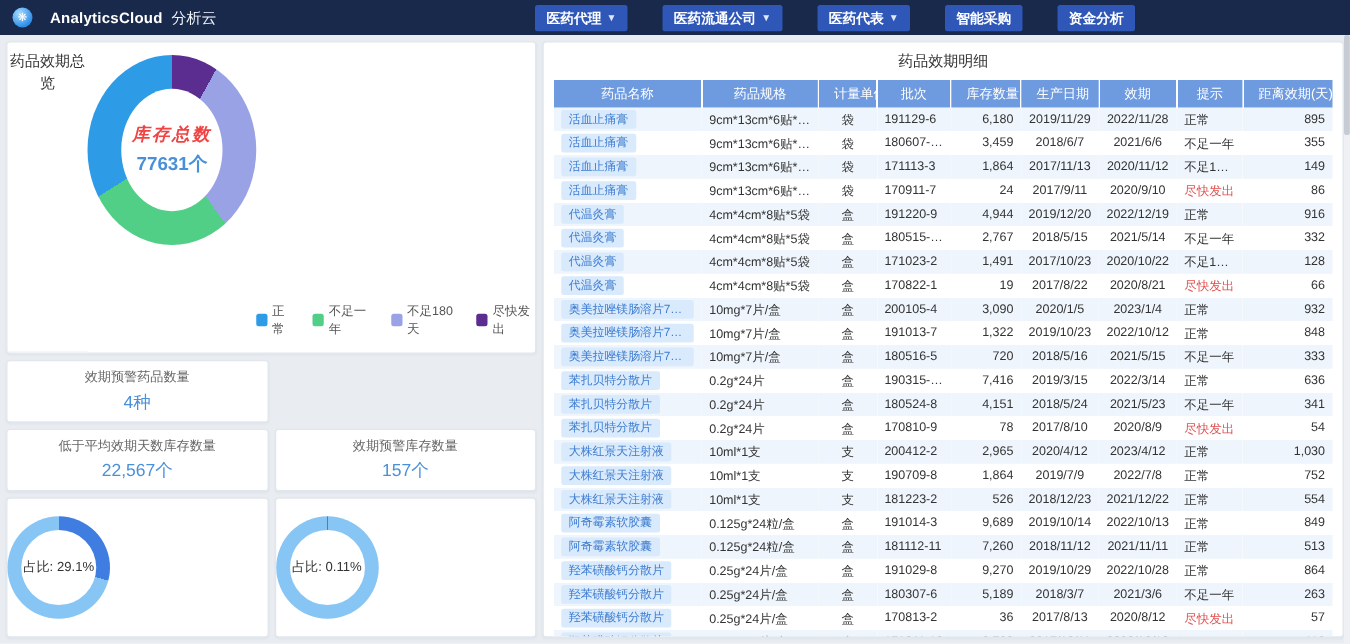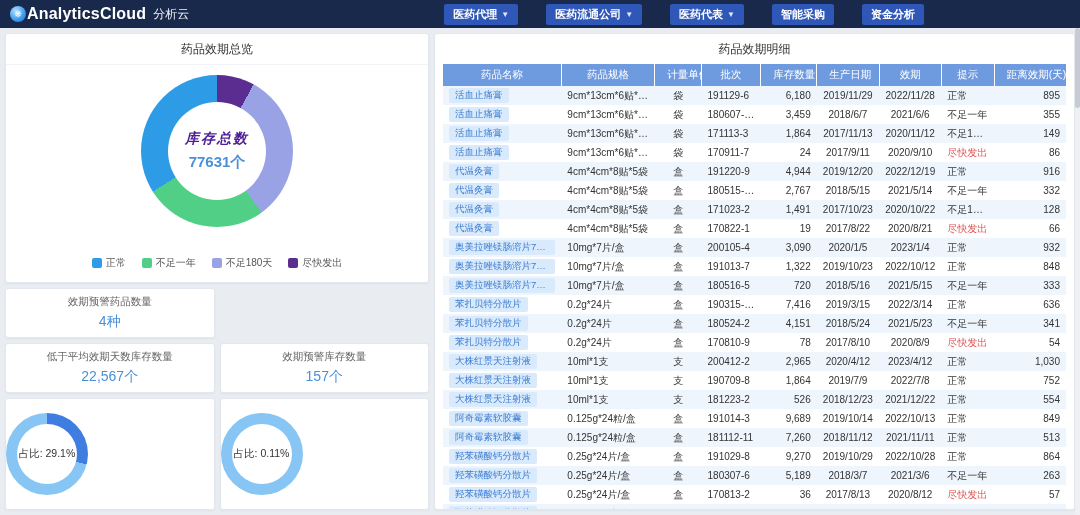--- a/index.html
+++ b/index.html
@@ -14,47 +14,47 @@
     height:28px; background:#18294b; display:flex; align-items:center;
     padding:0 10px; position:relative;
   }
   .brand { display:flex; align-items:center; cursor:pointer; }
   .brand-icon {
     width:16px; height:16px; border-radius:50%;
     background: radial-gradient(circle at 35% 30%, #a8dcff, #2f8fe8 70%);
     display:inline-flex; align-items:center; justify-content:center;
     color:#fff; font-size:9px; line-height:1;
   }
-  .brand-name { color:#fff; font-weight:bold; font-size:16px; margin-left:1px; letter-spacing:.2px; }
+  .brand-name { color:#fff; font-weight:bold; font-size:12px; margin-left:14px; letter-spacing:.2px; }
   .brand-suffix { color:#f0f4fa; font-size:12px; margin-left:7px; }
   .nav-items { display:flex; gap:28px; margin-left:255px; align-items:center; }
   .nav-item {
     color:#fff; font-size:11px; background:#2e57b8; padding:3px 9px;
     border-radius:2px; cursor:pointer; white-space:nowrap; text-decoration:none;
     display:inline-flex; align-items:center; gap:4px;font-weight:bold;
   }
   .nav-item .caret { font-size:8px; color:#dfe8fa; }
   
   .content { display:flex; gap:5px; padding:5px; height:487px; }
   .left-col { width:424px; display:flex; flex-direction:column; gap:5px; }
   .right-col { flex:1; min-width:0; }
   .card {
     background:#fff; border:1px solid #e2e7ee; border-radius:3px;
     box-shadow:0 1px 2px rgba(30,60,100,.05);
   }
   .card-title { text-align:center; font-size:12px; color:#333; padding:7px 0 6px; }
   
-  .overview-card { height:250px; display:flex; flex-direction:column;justify-content:center; }
+  .overview-card { height:250px; display:flex; flex-direction:row;justify-content:center; }
   .overview-card .card-title { border-bottom:1px solid #f1f3f6; }
   .donut { width:152px; height:152px; border-radius:50%; margin:10px auto 0; position:relative; }
   .donut-hole {
     position:absolute; inset:27px; background:#fff; border-radius:50%;
     display:flex; flex-direction:column; align-items:center; justify-content:center;
   }
-  .donut-center-label { font-size:14px; font-weight:bold; color:#4c1d95; letter-spacing:2px; font-style:italic; }
+  .donut-center-label { font-size:14px; font-weight:bold; color:#ef4444; letter-spacing:2px; font-style:italic; }
   .donut-center-value { font-size:15px; font-weight:bold; color:#4a90d9; margin-top:5px; }
   .legend { display:flex; justify-content:center; gap:16px; margin-top:auto; padding-bottom:12px; }
   .legend-item { display:flex; align-items:center; gap:4px; font-size:10px; color:#555; cursor:pointer; }
   .legend-swatch { width:10px; height:10px; border-radius:2px; }
   
   .stat-grid { display:grid; grid-template-columns:1fr 1fr; gap:5px; }
   .stat-card { height:50px; display:flex; flex-direction:column; align-items:center; justify-content:center; gap:4px; }
   .stat-label { font-size:10.5px; color:#666; }
   .stat-value { font-size:14px; color:#4a90d9; }
   
@@ -339,21 +339,21 @@
                 <td class="ar">7,416</td>
                 <td class="ac">2019/3/15</td>
                 <td class="ac">2022/3/14</td>
                 <td class="al">正常</td>
                 <td class="ar">636</td>
               </tr>
               <tr>
                 <td class="al"><span class="pill">苯扎贝特分散片</span></td>
                 <td class="al">0.2g*24片</td>
                 <td class="ac">盒</td>
-                <td class="al">180524-2</td>
+                <td class="al">180524-8</td>
                 <td class="ar">4,151</td>
                 <td class="ac">2018/5/24</td>
                 <td class="ac">2021/5/23</td>
                 <td class="al">不足一年</td>
                 <td class="ar">341</td>
               </tr>
               <tr>
                 <td class="al"><span class="pill">苯扎贝特分散片</span></td>
                 <td class="al">0.2g*24片</td>
                 <td class="ac">盒</td>

